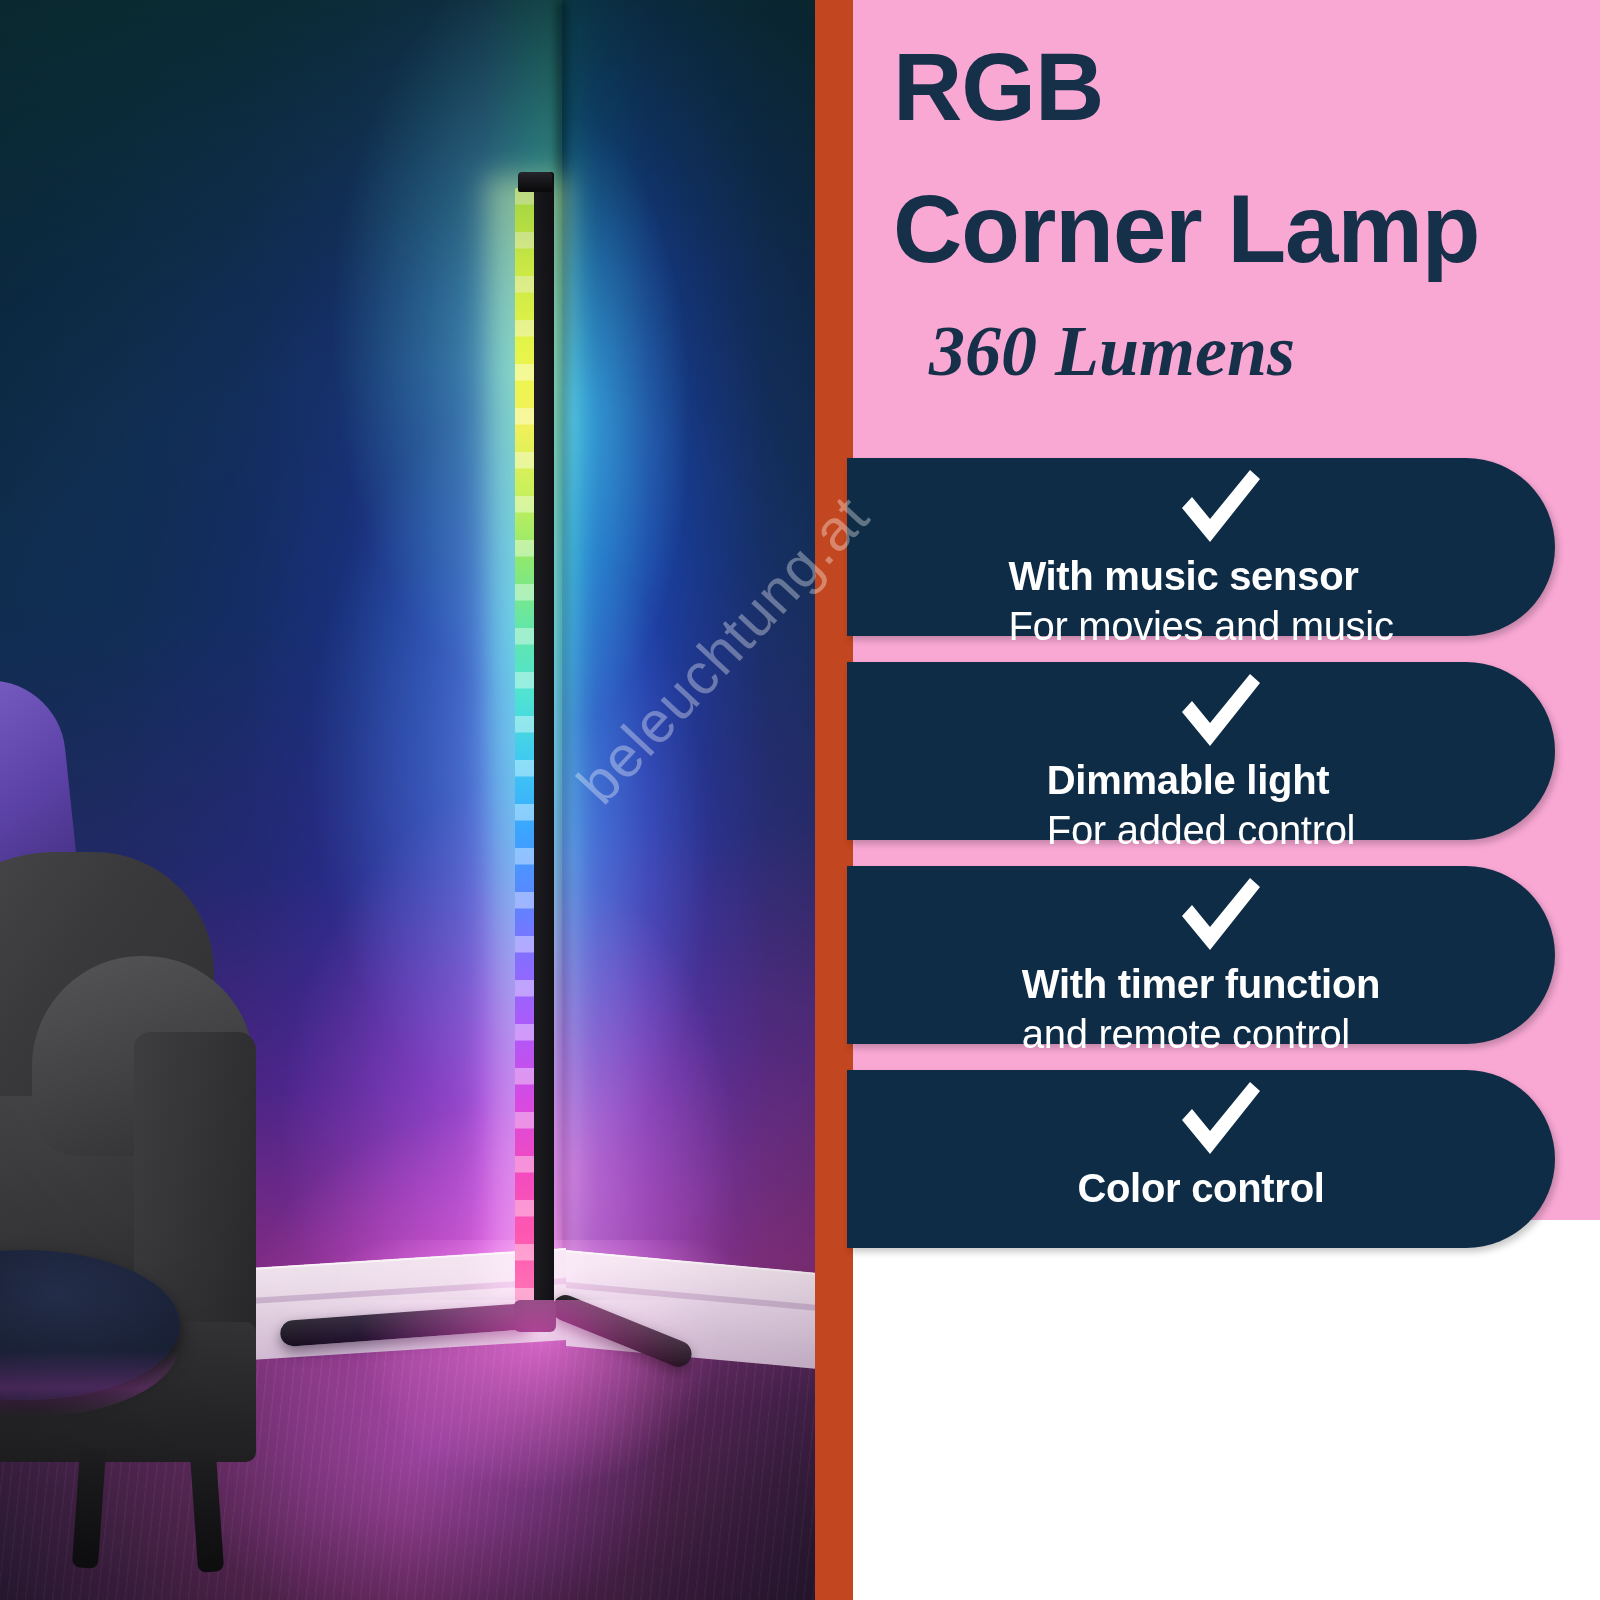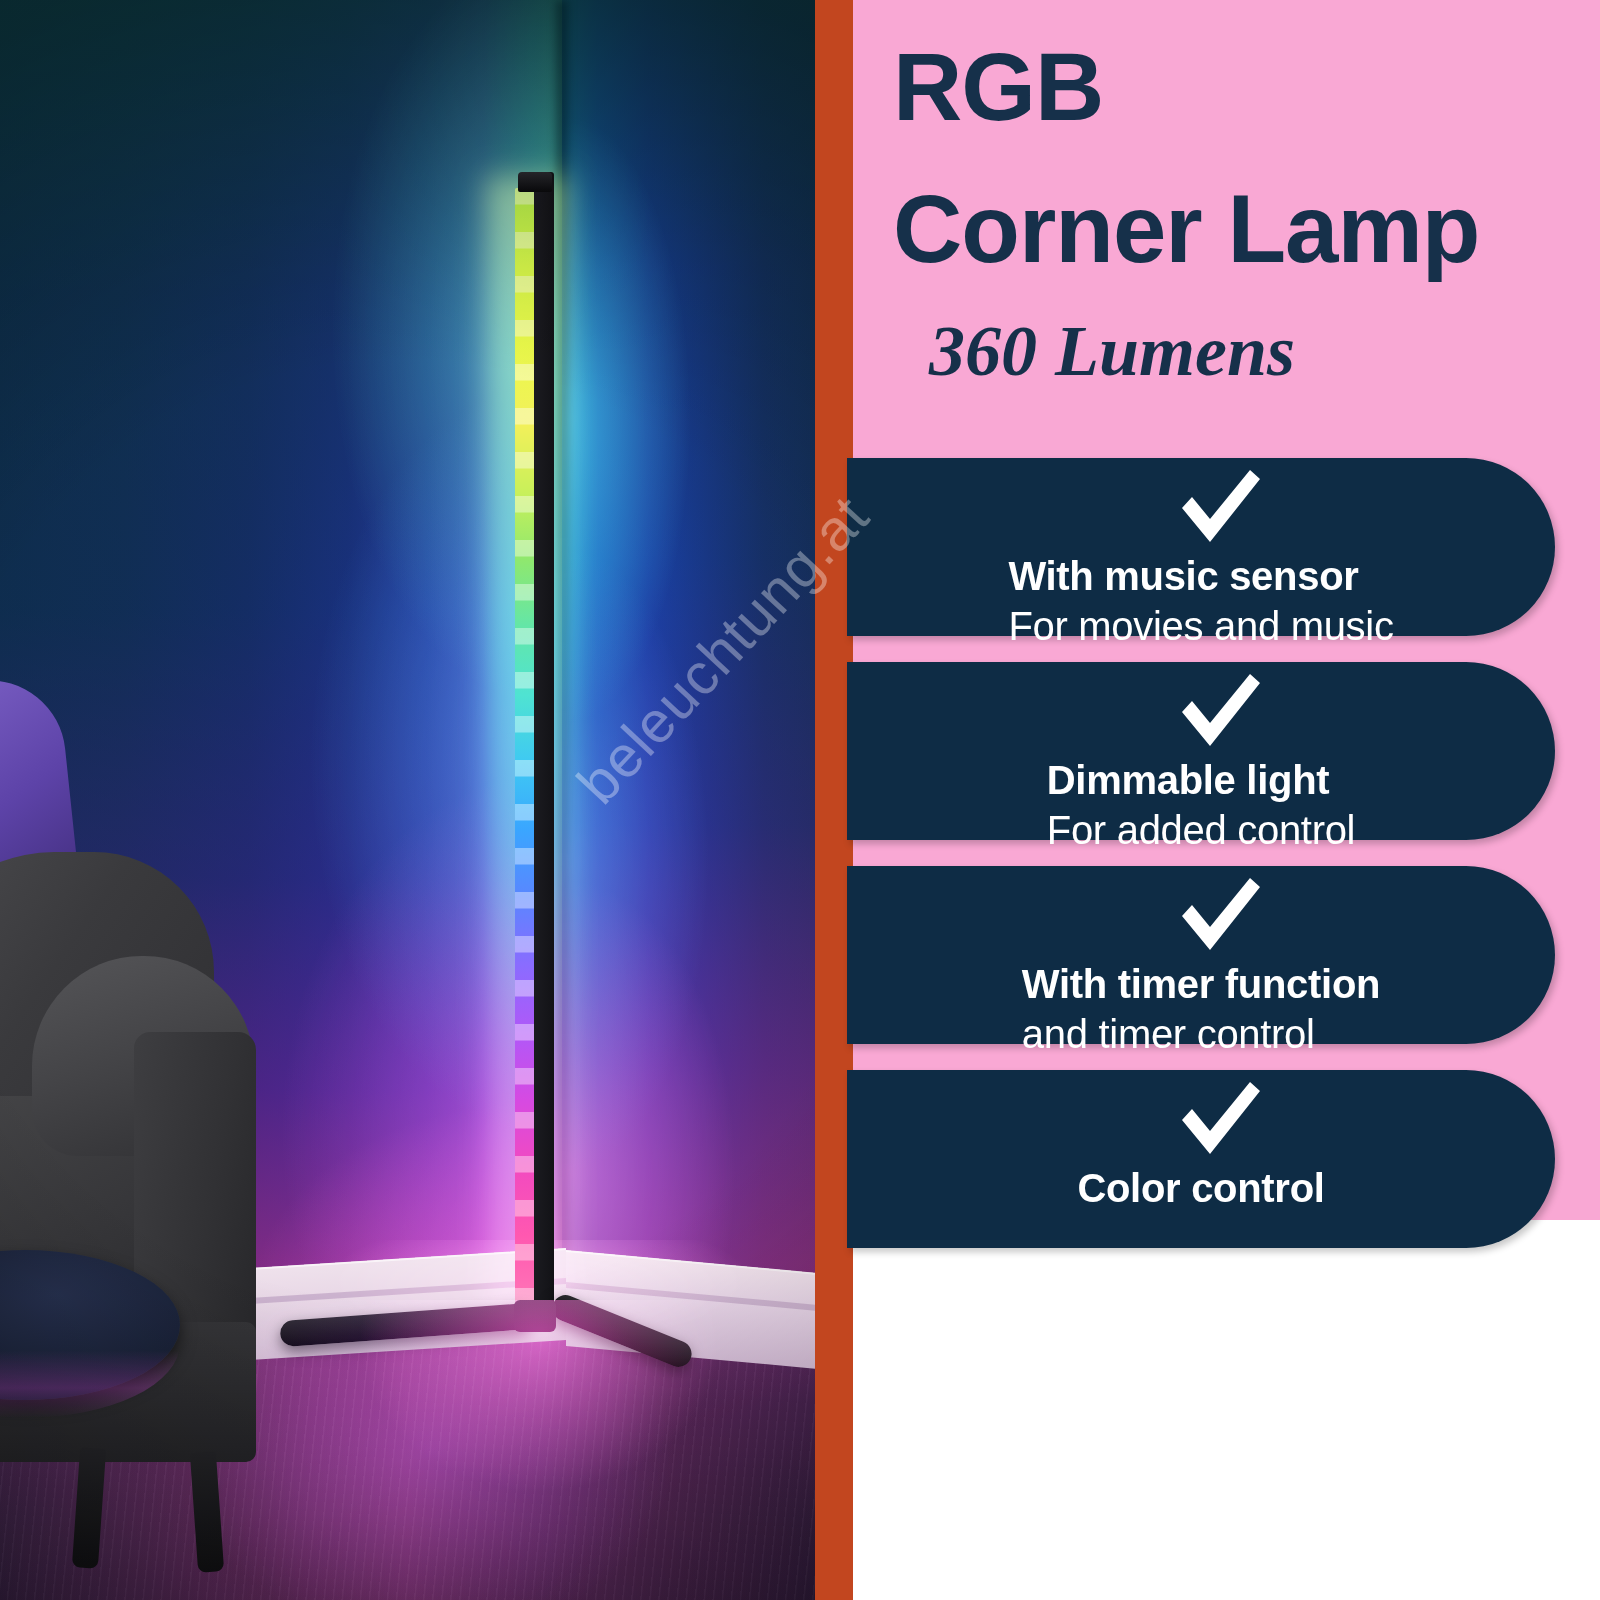--- a/index.html
+++ b/index.html
@@ -429,21 +429,21 @@
       </div>
 
       <div class="pill">
         <span class="check">
           <svg width="96" height="96" viewBox="0 0 96 96" aria-hidden="true">
             <path d="M10 50 L20 39 L38 61 L78 12 L88 21 L38 84 Z" fill="#ffffff"></path>
           </svg>
         </span>
         <span class="pill-text">
           <span class="pill-title">With timer function</span>
-          <span class="pill-sub" style="display:block;">and timer control</span>
+          <span class="pill-sub" style="display:block;">and remote control</span>
         </span>
       </div>
 
       <div class="pill">
         <span class="check">
           <svg width="96" height="96" viewBox="0 0 96 96" aria-hidden="true">
             <path d="M10 50 L20 39 L38 61 L78 12 L88 21 L38 84 Z" fill="#ffffff"></path>
           </svg>
         </span>
         <span class="pill-text">

